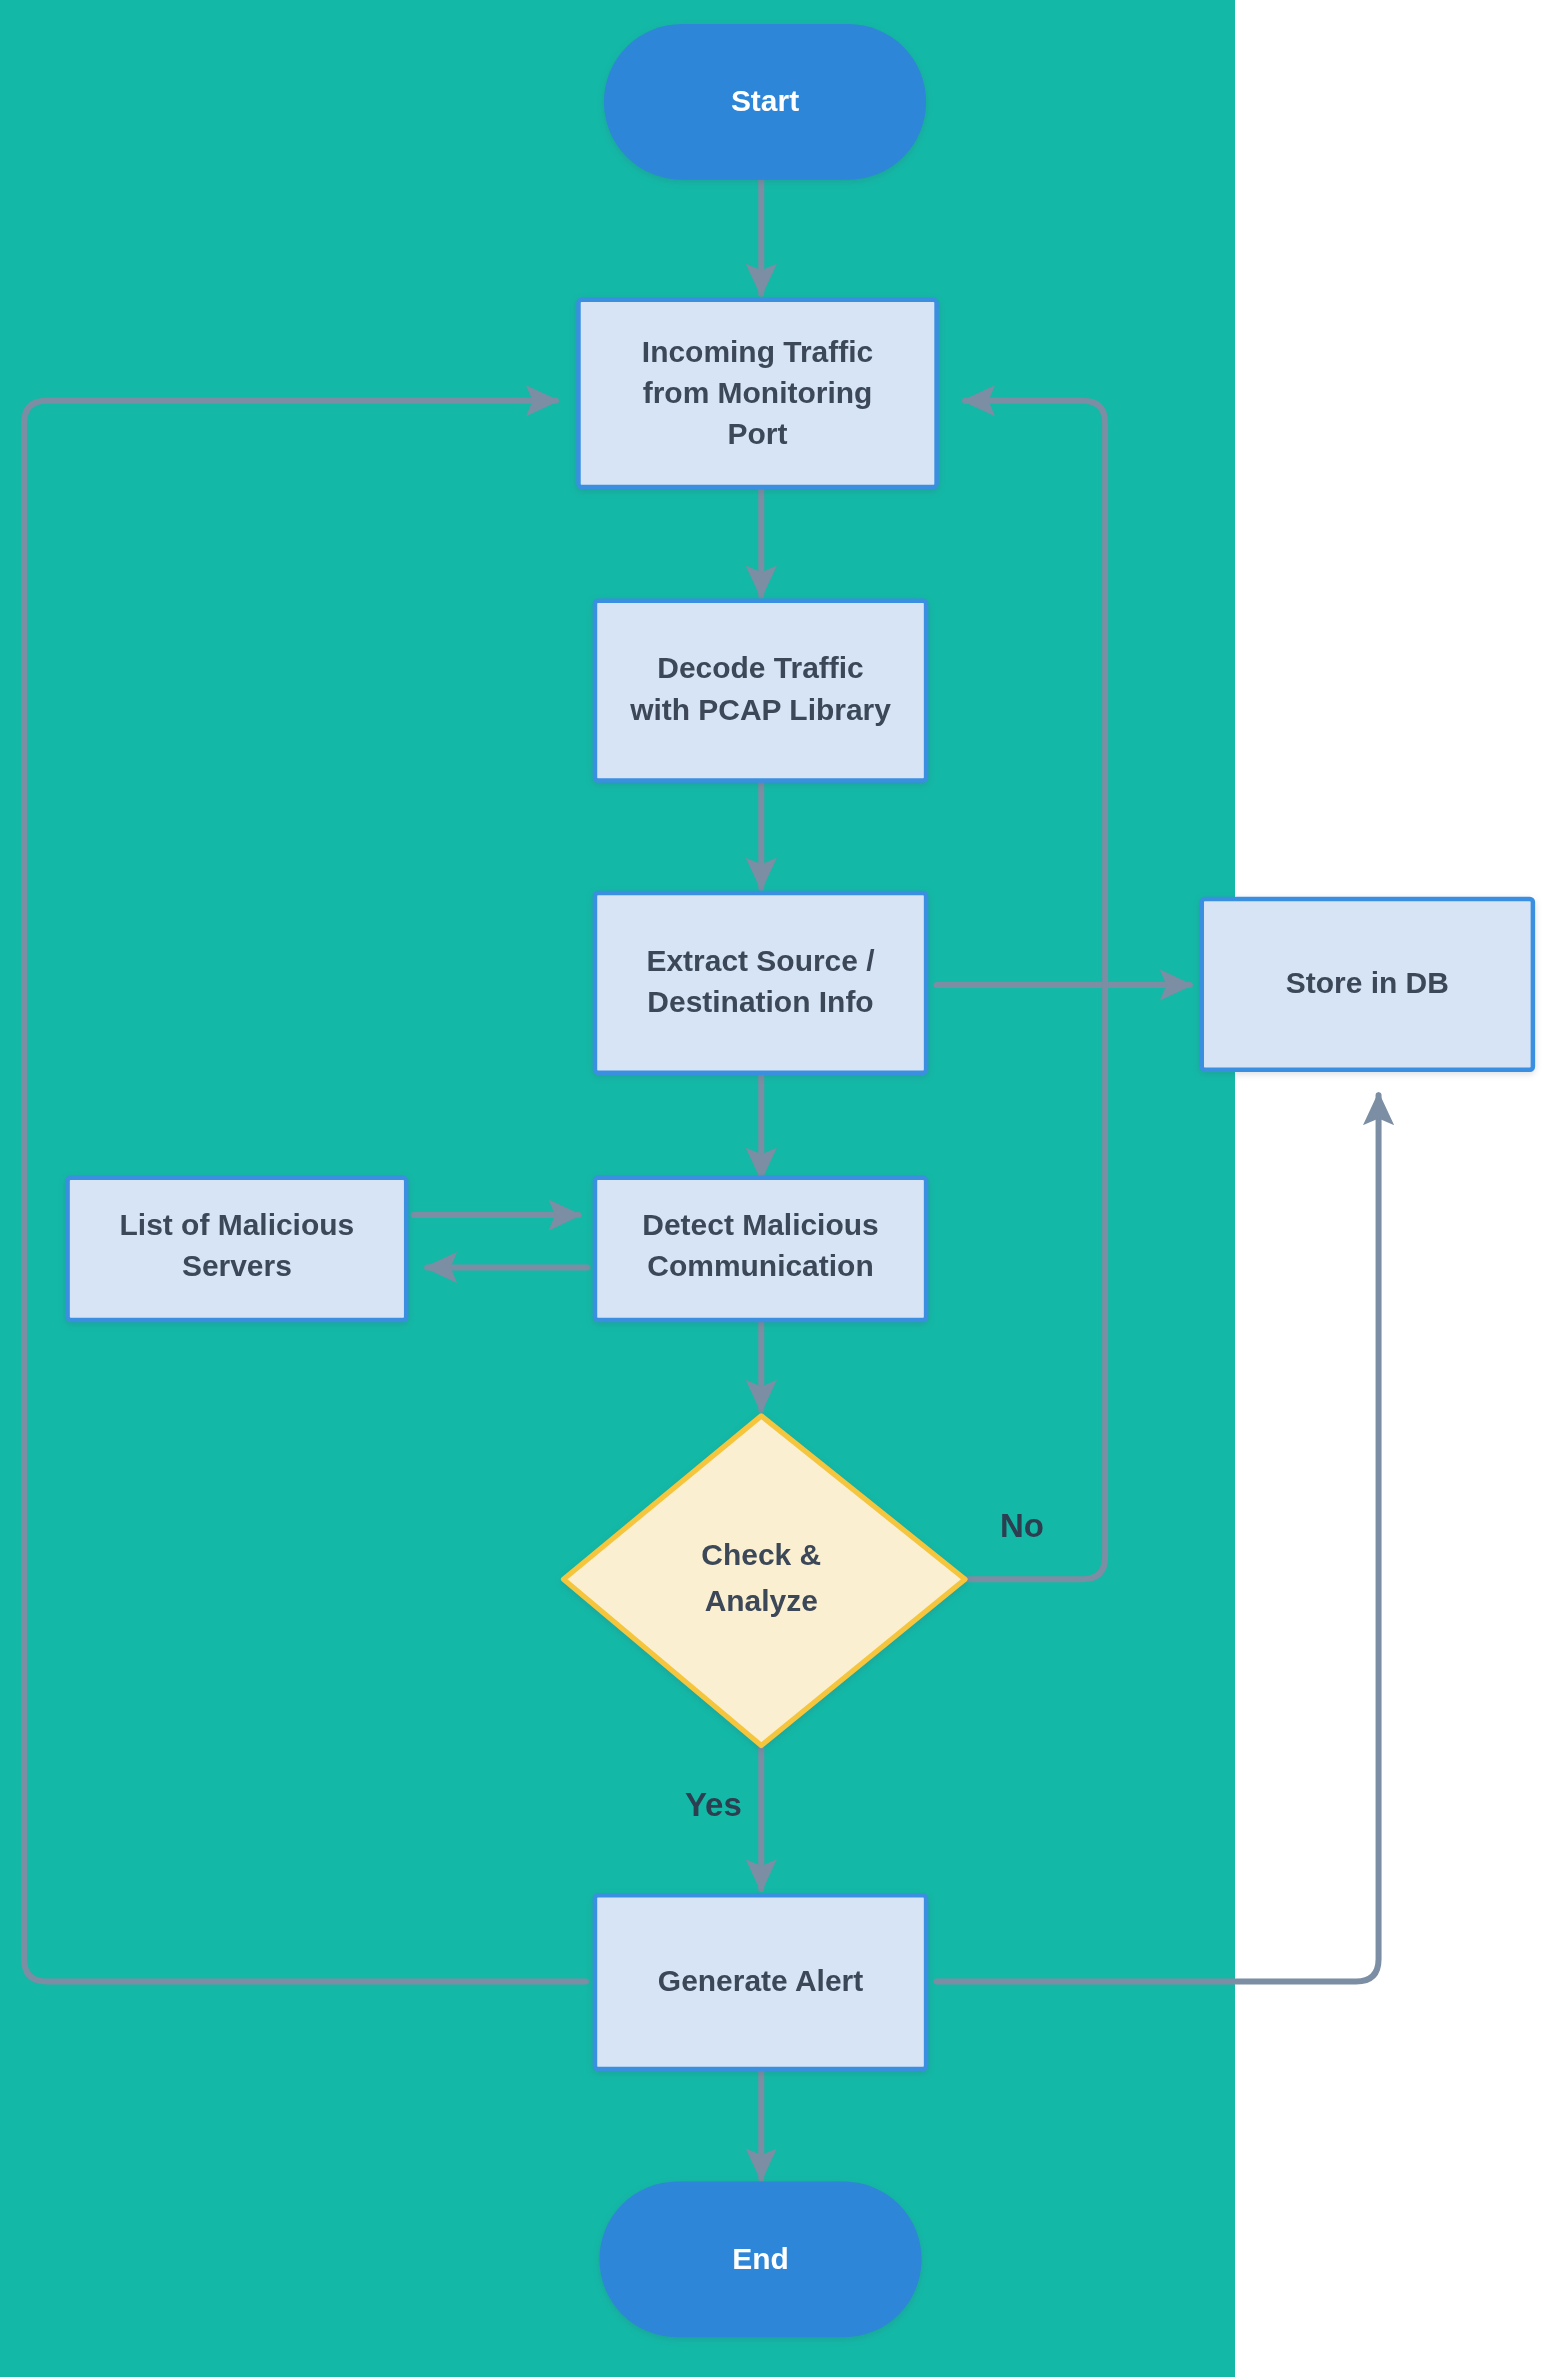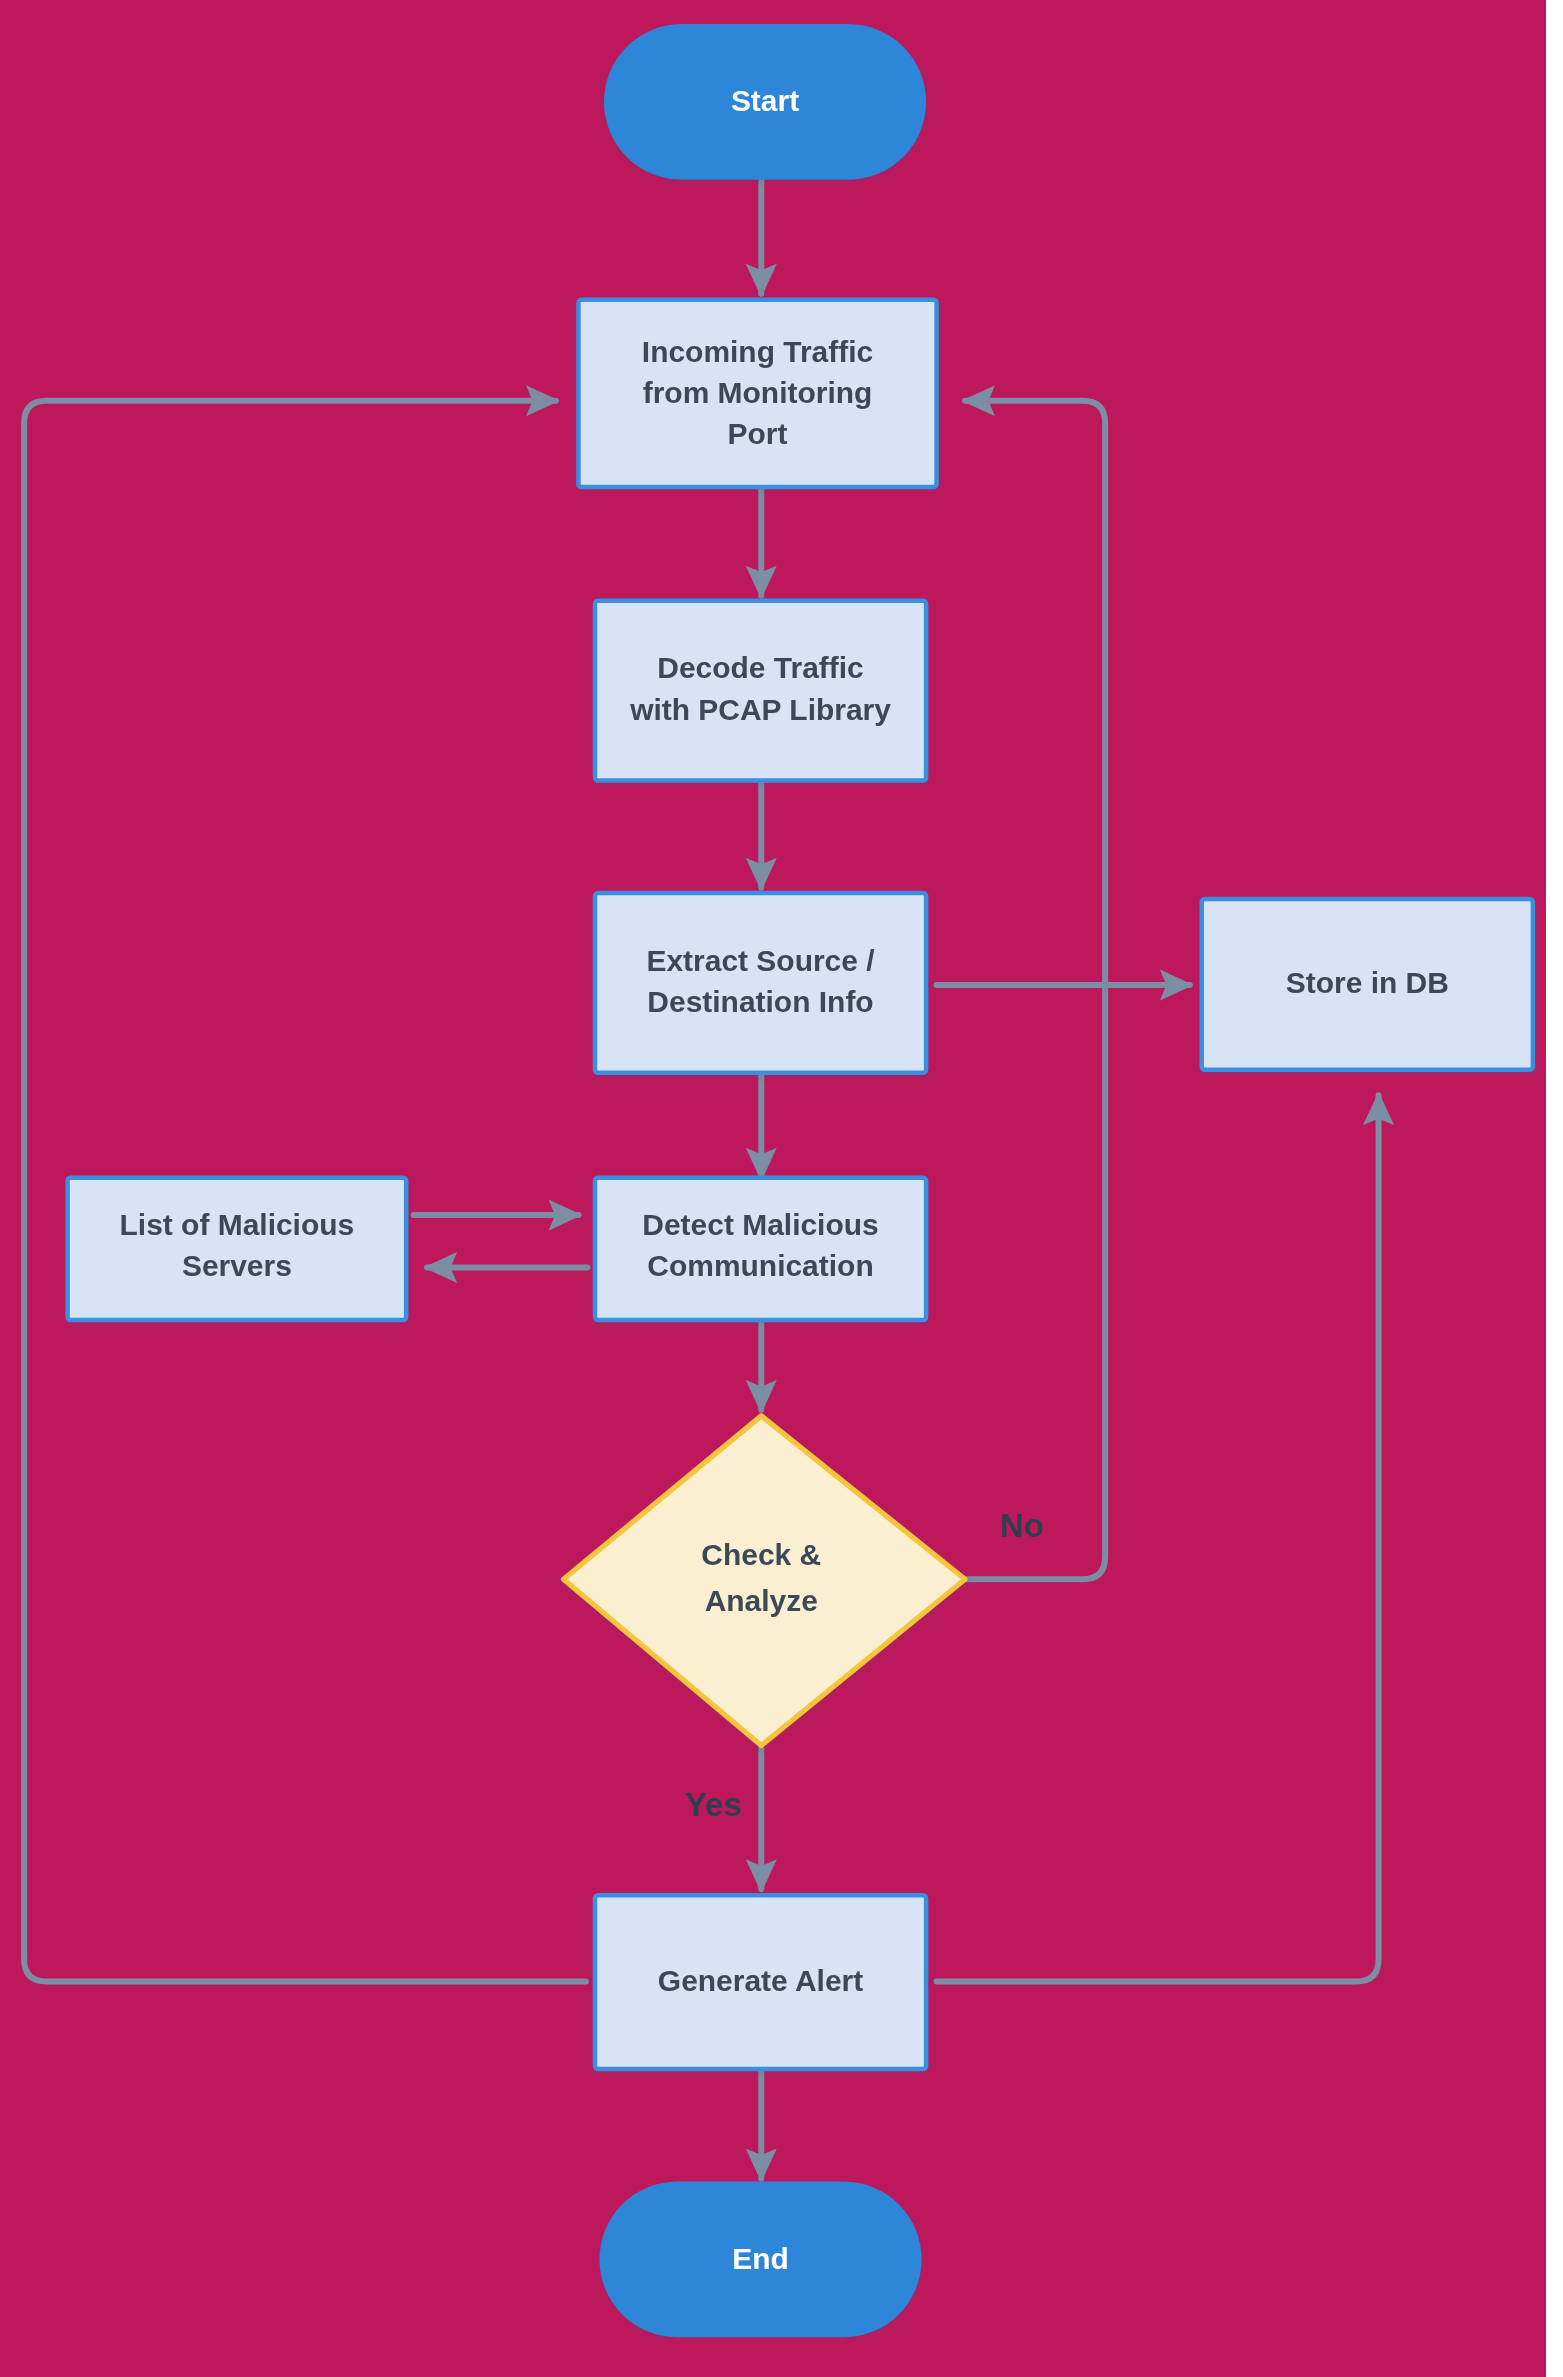--- a/index.html
+++ b/index.html
@@ -8,23 +8,23 @@
     background: #ffffff;
   }
   body {
     width: 1563px;
     height: 2377px;
     font-family: "Liberation Sans", sans-serif;
     overflow: hidden;
   }
   #flowchart-root {
     position: relative;
-    width: 1546px;
+    width: 1235px;
     height: 2377px;
-    background: #be185d;
+    background: #14b8a6;
   }
   svg#flow-svg {
     position: absolute;
     top: 0;
     left: 0;
     width: 1563px;
     height: 2377px;
     display: block;
   }
   .node-rect {

